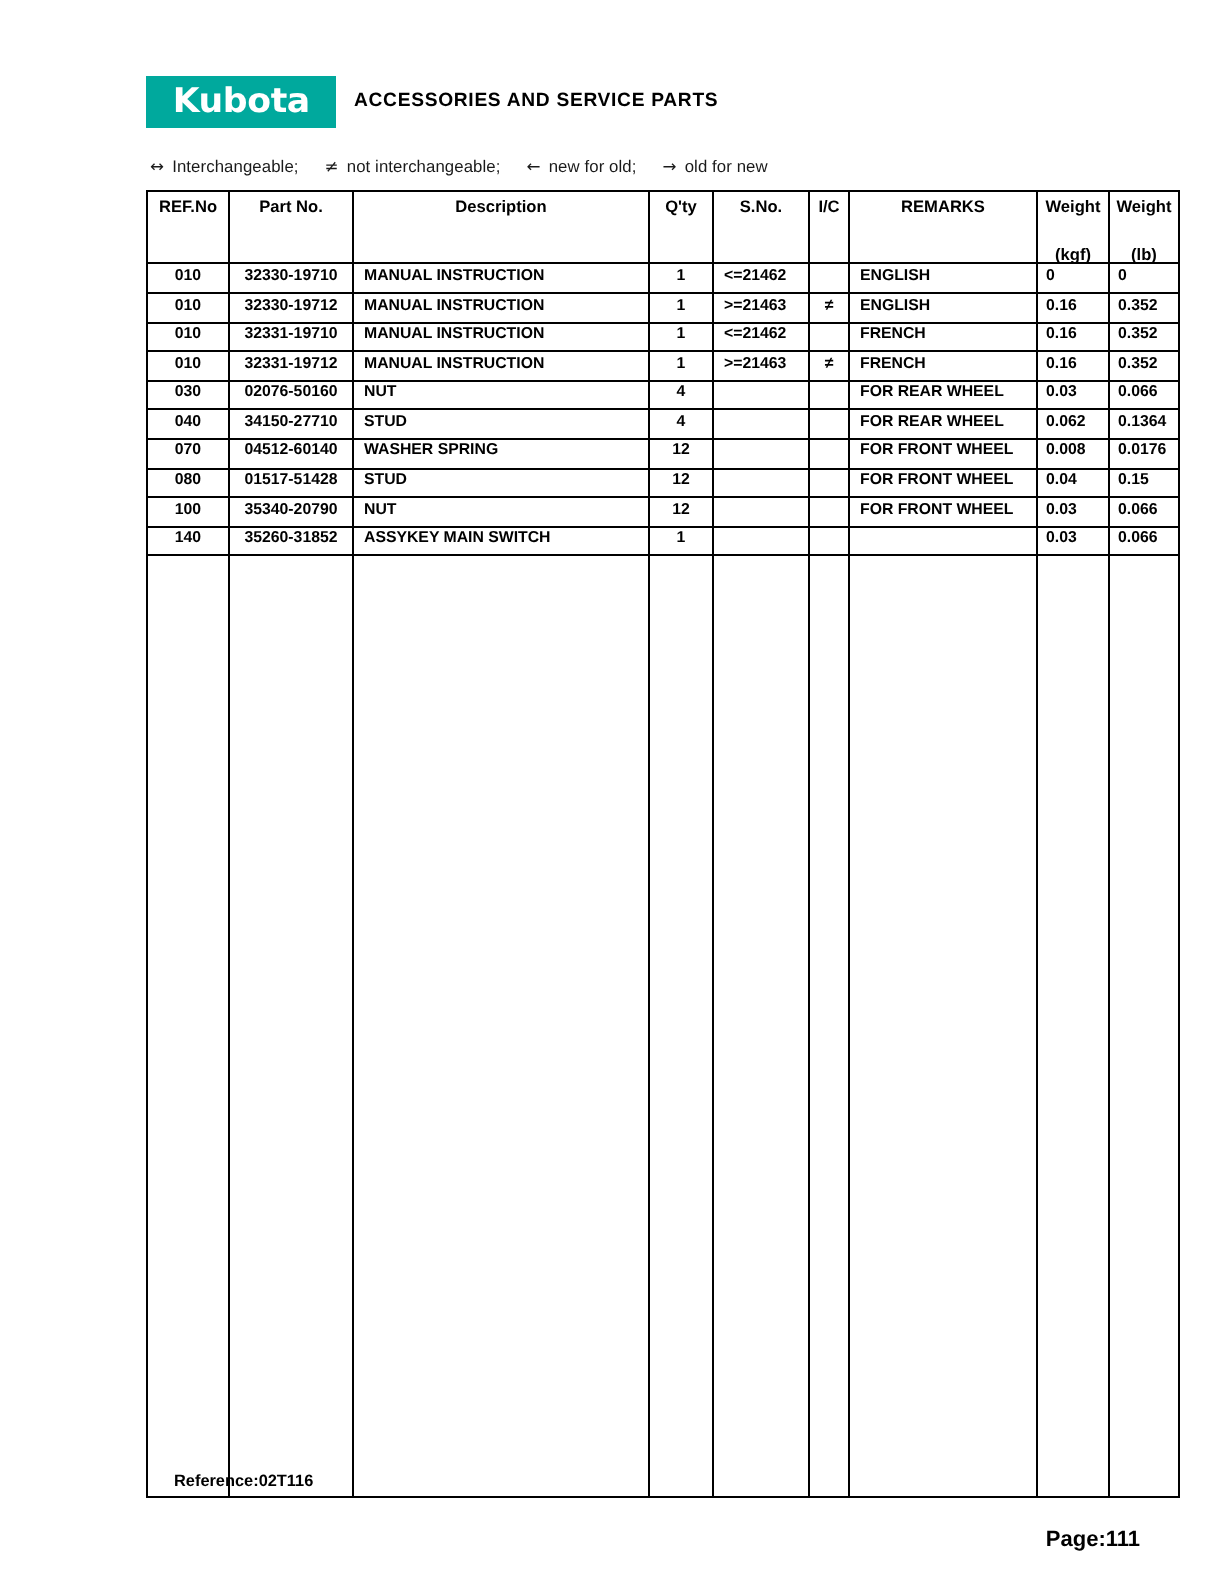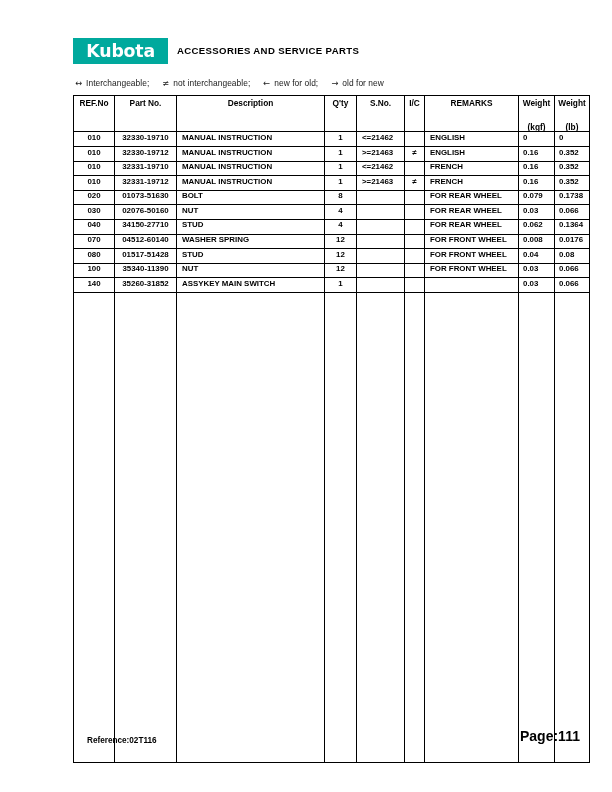--- a/index.html
+++ b/index.html
@@ -136,24 +136,24 @@
     left: 75px;
     top: 736px;
     font-size: 8.2px;
     font-weight: bold;
     white-space: nowrap;
     padding-left: 12px;
   }
   .footer-right {
     position: absolute;
     left: 520px;
-    top: 728px;
+    top: 764px;
     width: 50px;
     text-align: right;
-    font-size: 14px;
+    font-size: 11px;
     font-weight: bold;
     white-space: nowrap;
   }
 </style>
 </head>
 <body>
 
 <div class="page">
 
   <div class="header">
@@ -231,31 +231,20 @@
           <td class="a-center">32331-19712</td>
           <td class="a-left pl5">MANUAL INSTRUCTION</td>
           <td class="a-center">1</td>
           <td class="a-left pl5">&gt;=21463</td>
           <td class="a-center">≠</td>
           <td class="a-left pl5">FRENCH</td>
           <td class="a-left pl4">0.16</td>
           <td class="a-left pl4">0.352</td>
         </tr>
         <tr>
-          <td class="a-center">020</td>
-          <td class="a-center">01073-51630</td>
-          <td class="a-left pl5">BOLT</td>
-          <td class="a-center">8</td>
-          <td class="a-left pl5"></td>
-          <td class="a-center"></td>
-          <td class="a-left pl5">FOR REAR WHEEL</td>
-          <td class="a-left pl4">0.079</td>
-          <td class="a-left pl4">0.1738</td>
-        </tr>
-        <tr>
           <td class="a-center">030</td>
           <td class="a-center">02076-50160</td>
           <td class="a-left pl5">NUT</td>
           <td class="a-center">4</td>
           <td class="a-left pl5"></td>
           <td class="a-center"></td>
           <td class="a-left pl5">FOR REAR WHEEL</td>
           <td class="a-left pl4">0.03</td>
           <td class="a-left pl4">0.066</td>
         </tr>
@@ -283,25 +272,25 @@
         </tr>
         <tr>
           <td class="a-center">080</td>
           <td class="a-center">01517-51428</td>
           <td class="a-left pl5">STUD</td>
           <td class="a-center">12</td>
           <td class="a-left pl5"></td>
           <td class="a-center"></td>
           <td class="a-left pl5">FOR FRONT WHEEL</td>
           <td class="a-left pl4">0.04</td>
-          <td class="a-left pl4">0.08</td>
+          <td class="a-left pl4">0.15</td>
         </tr>
         <tr>
           <td class="a-center">100</td>
-          <td class="a-center">35340-11390</td>
+          <td class="a-center">35340-20790</td>
           <td class="a-left pl5">NUT</td>
           <td class="a-center">12</td>
           <td class="a-left pl5"></td>
           <td class="a-center"></td>
           <td class="a-left pl5">FOR FRONT WHEEL</td>
           <td class="a-left pl4">0.03</td>
           <td class="a-left pl4">0.066</td>
         </tr>
         <tr>
           <td class="a-center">140</td>

